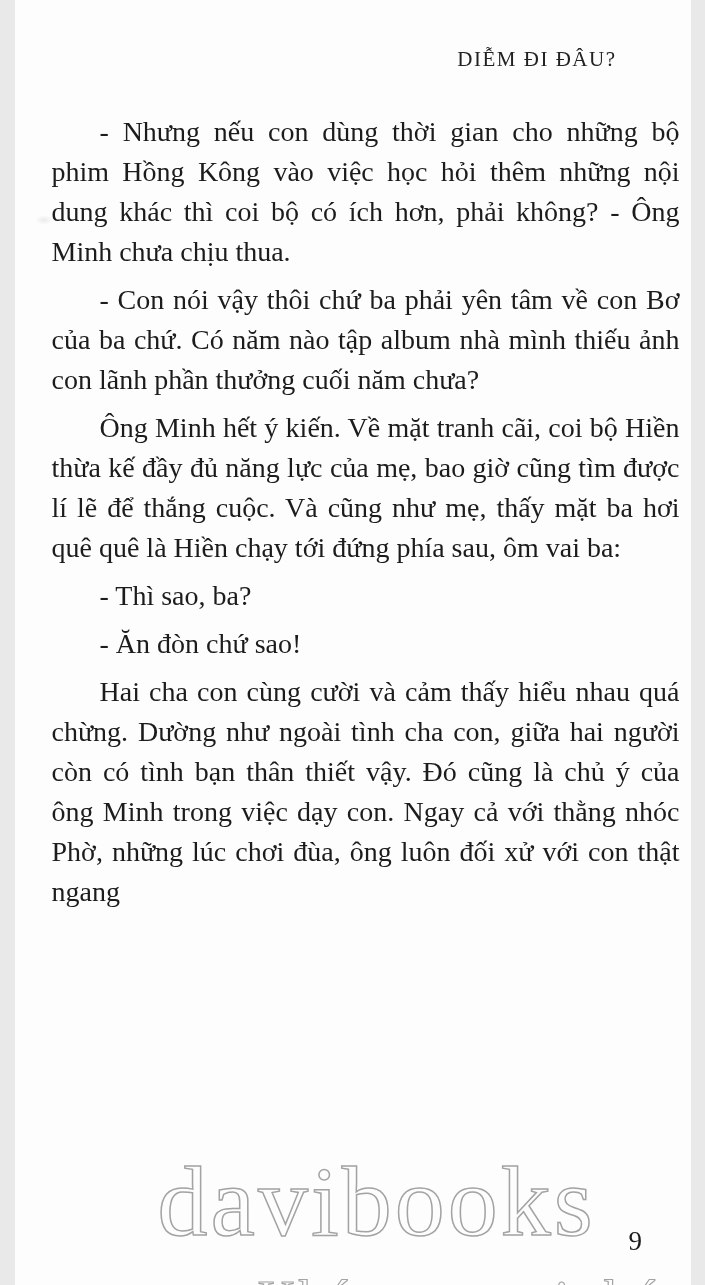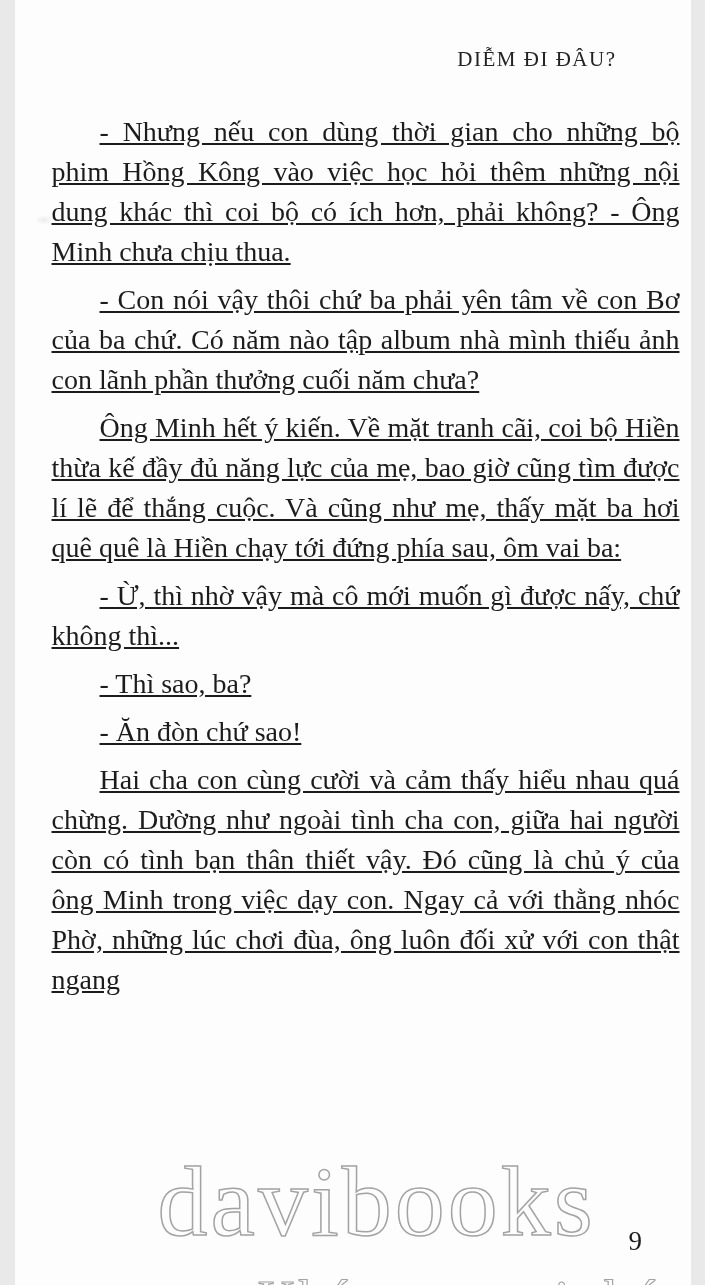--- a/index.html
+++ b/index.html
@@ -40,21 +40,20 @@
     top: 112px;
     left: 37px;
     width: 628px;
     font-size: 28px;
     line-height: 40px;
     text-align: justify;
   }
   .body-text p {
     margin: 0 0 8px 0;
     text-indent: 48px;
-    text-decoration: underline;
   }
   .watermark {
     position: absolute;
     left: 0;
     top: 0;
     width: 705px;
     height: 1285px;
     pointer-events: none;
     color: transparent;
     -webkit-text-stroke: 1.5px #a3a3a3;
@@ -90,21 +89,20 @@
 <body>
 
 <div class="page">
 
   <div class="running-head">DIỄM ĐI ĐÂU?</div>
 
   <div class="body-text">
     <p>- Nhưng nếu con dùng thời gian cho những bộ phim Hồng Kông vào việc học hỏi thêm những nội dung khác thì coi bộ có ích hơn, phải không? - Ông Minh chưa chịu thua.</p>
     <p>- Con nói vậy thôi chứ ba phải yên tâm về con Bơ của ba chứ. Có năm nào tập album nhà mình thiếu ảnh con lãnh phần thưởng cuối năm chưa?</p>
     <p>Ông Minh hết ý kiến. Về mặt tranh cãi, coi bộ Hiền thừa kế đầy đủ năng lực của mẹ, bao giờ cũng tìm được lí lẽ để thắng cuộc. Và cũng như mẹ, thấy mặt ba hơi quê quê là Hiền chạy tới đứng phía sau, ôm vai ba:</p>
-    <p>- Ừ, thì nhờ vậy mà cô mới muốn gì được nấy, chứ không thì...</p>
     <p>- Thì sao, ba?</p>
     <p>- Ăn đòn chứ sao!</p>
     <p>Hai cha con cùng cười và cảm thấy hiểu nhau quá chừng. Dường như ngoài tình cha con, giữa hai người còn có tình bạn thân thiết vậy. Đó cũng là chủ ý của ông Minh trong việc dạy con. Ngay cả với thằng nhóc Phờ, những lúc chơi đùa, ông luôn đối xử với con thật ngang</p>
   </div>
 
   <div class="watermark">
     <div class="wm-brand">davibooks</div>
     <div class="wm-slogan">Khát vọng tri thức</div>
   </div>
 

